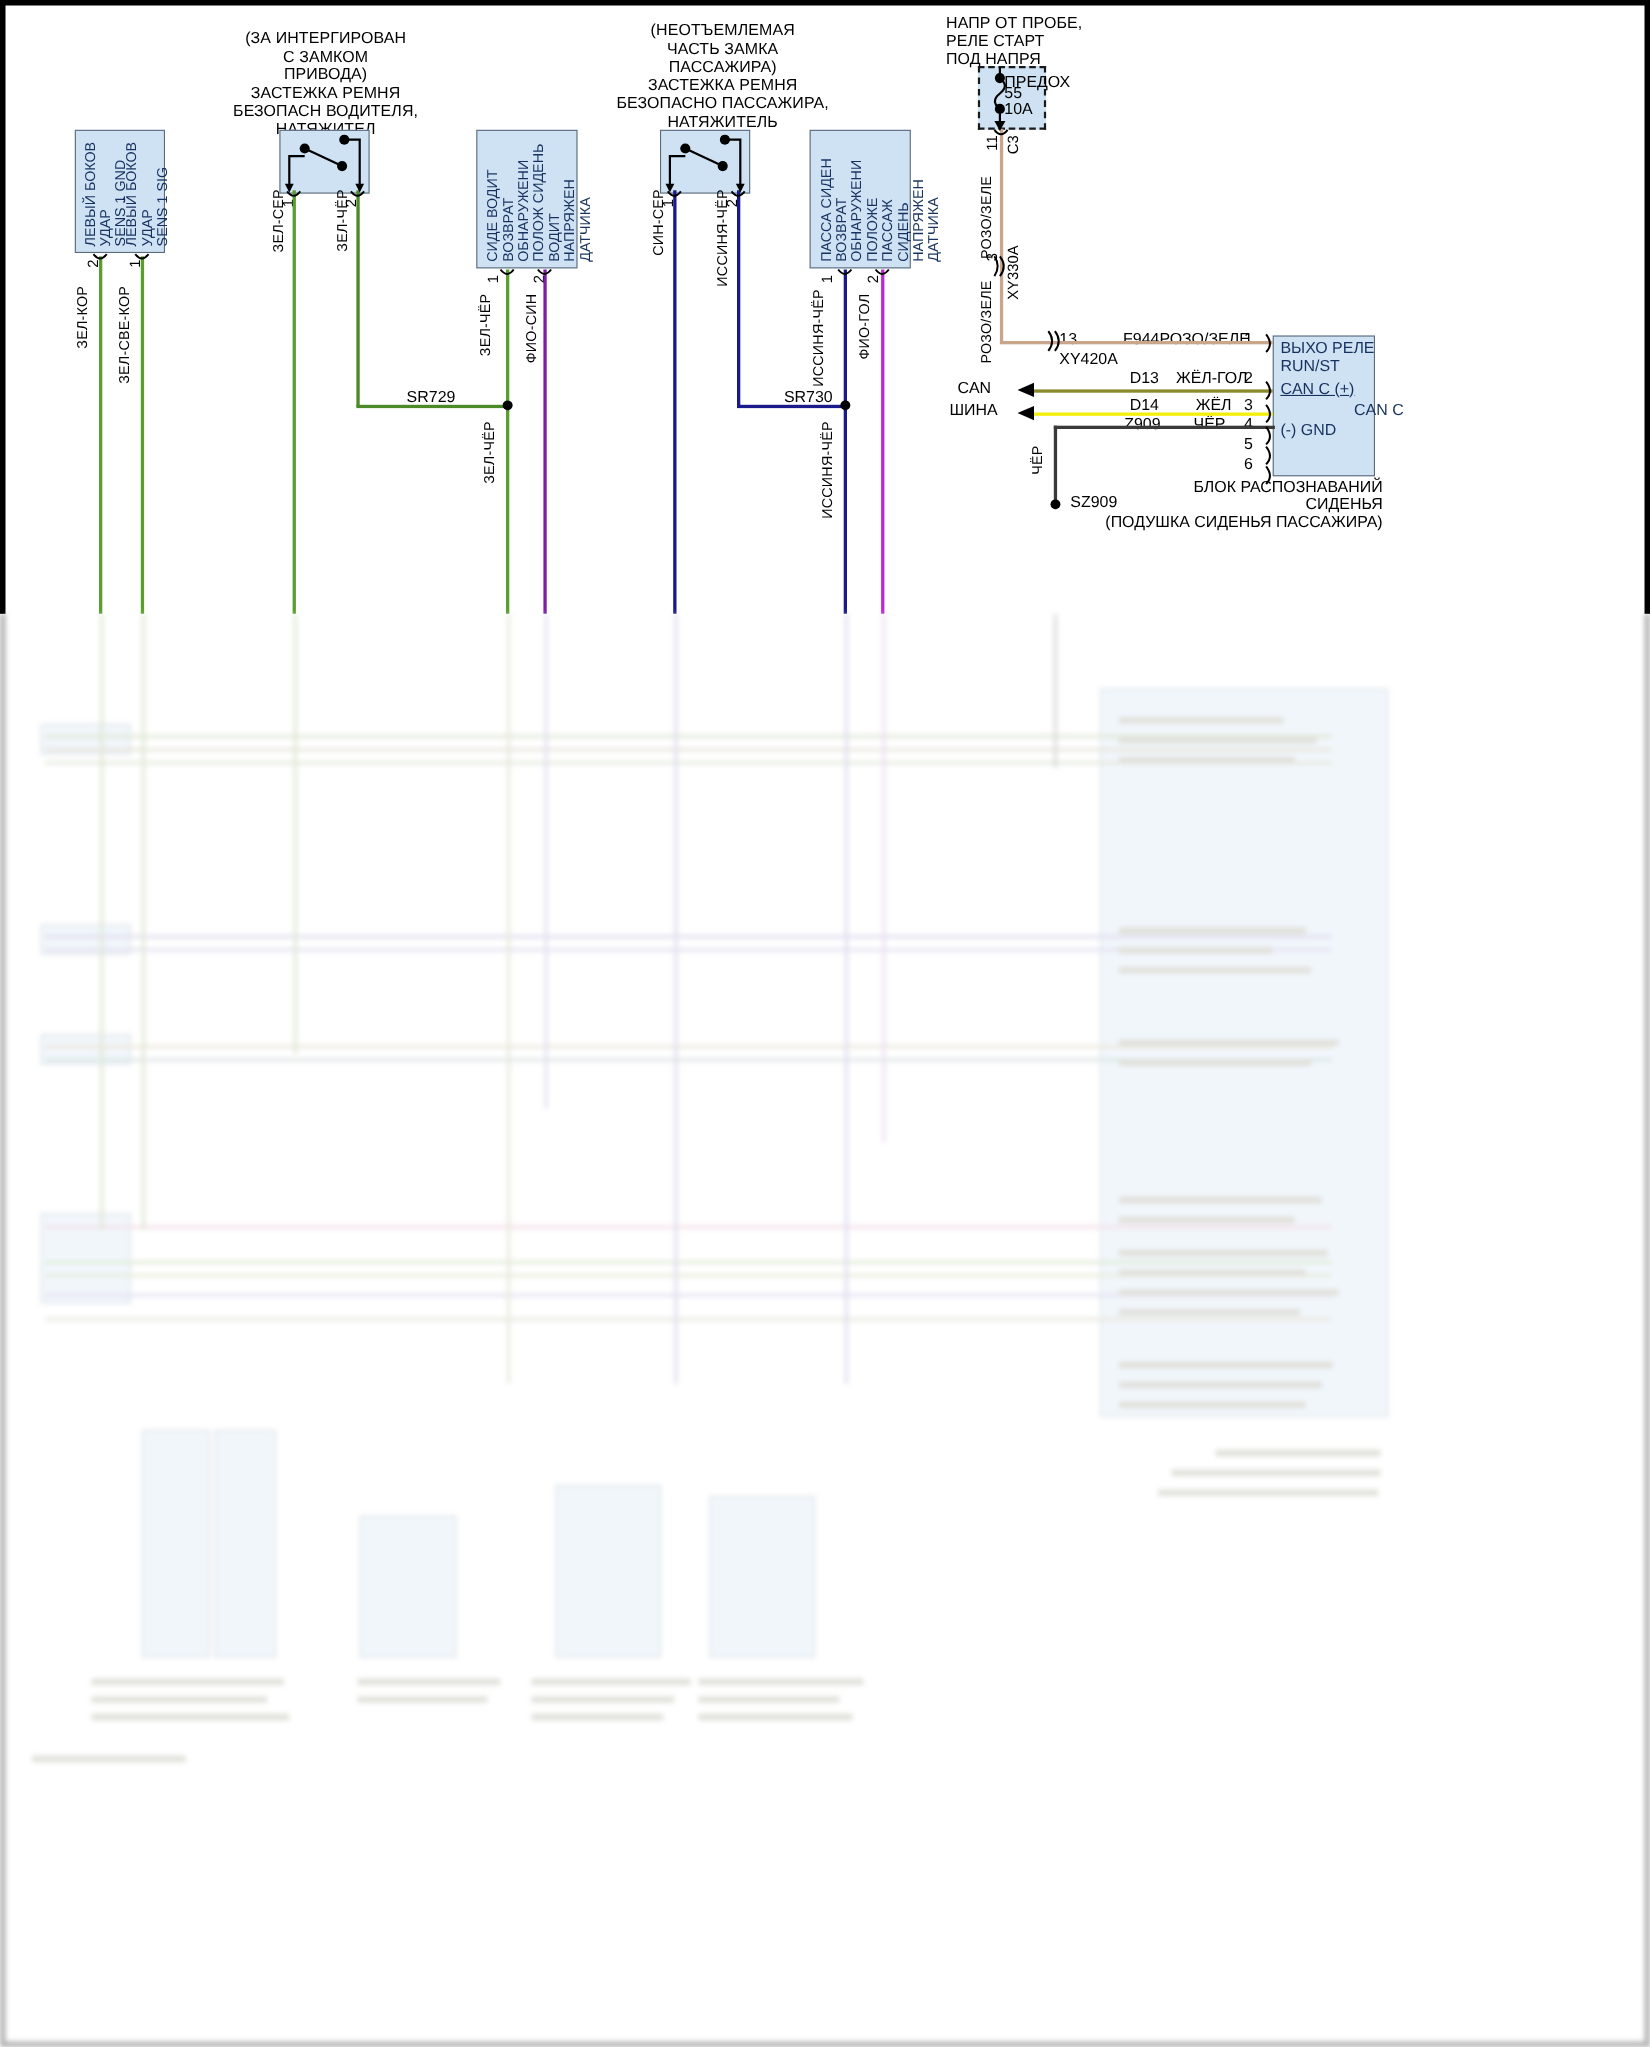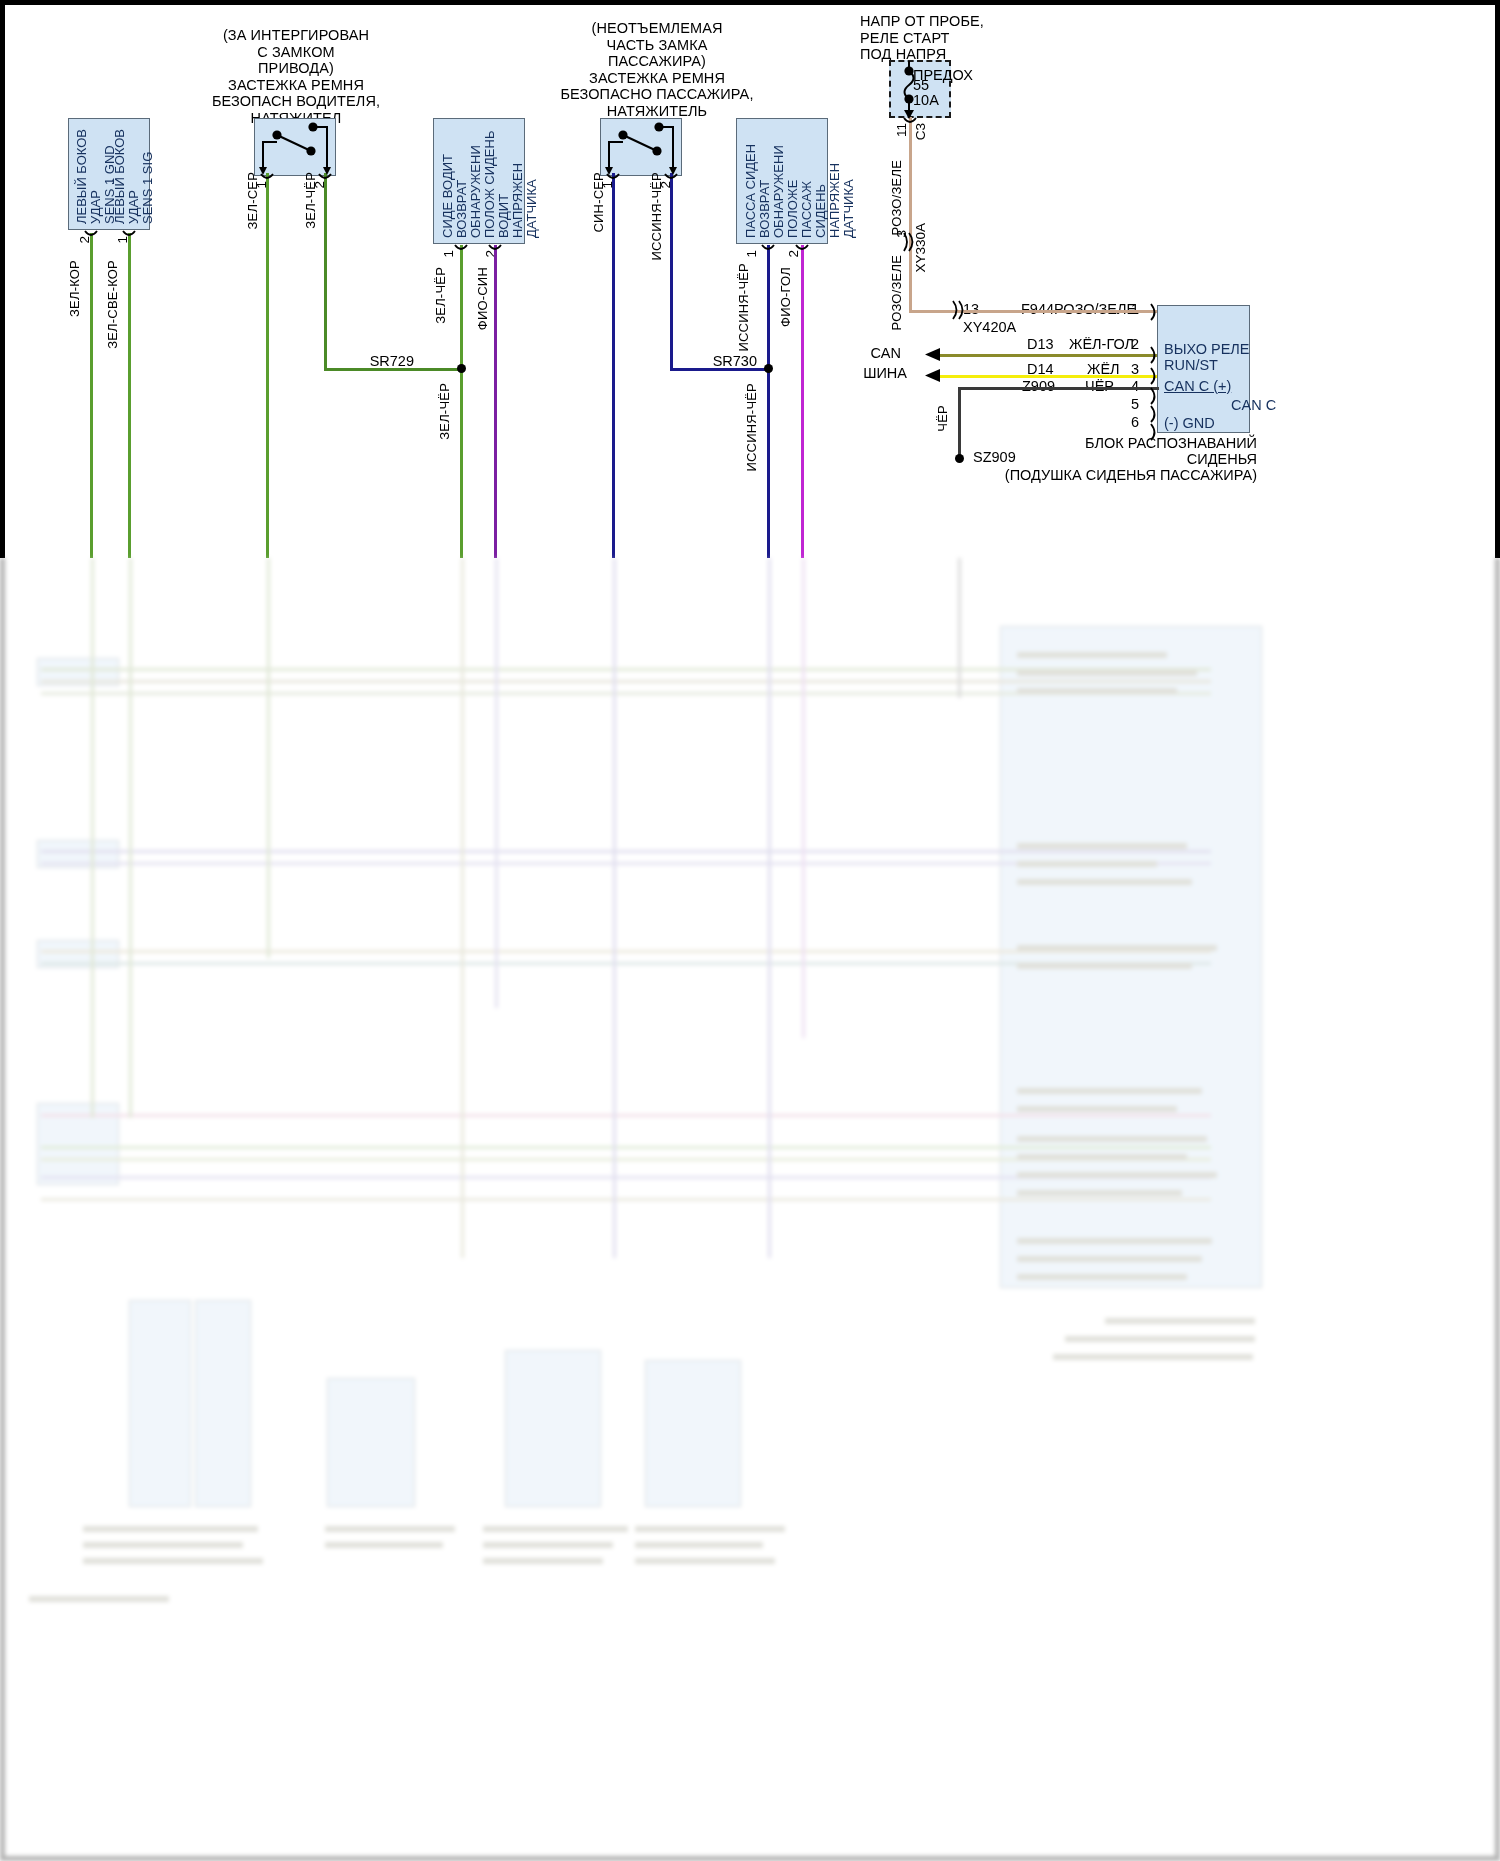--- a/index.html
+++ b/index.html
@@ -57,21 +57,21 @@
     font-size:13px; color:#000; white-space:nowrap; letter-spacing:.2px;
   }
 
   .wire { position:absolute; }
   .wire.v { width:2.6px; }
   .wire.h { height:2.6px; }
 
   .dot { position:absolute; width:9px; height:9px; border-radius:50%; background:#000; }
 
   .htext { position:absolute; font-size:14.5px; color:#000; white-space:nowrap; }
-  .htext.mid { color:#16315e;margin-top:32px; }
+  .htext.mid { color:#16315e; }
 
   svg.ov { position:absolute; left:0; top:0; width:1500px; height:558px; pointer-events:none; }
 
   .gcap { position:absolute; font-size:14.5px; color:#000; text-align:right; white-space:nowrap; }
 
   
   .gbox { position:absolute; background:#cfe2f3; border:1px solid #7a8b99; }
   .gline { position:absolute; }
   .gtext { position:absolute; background:#9a9a86; height:6px; border-radius:1px; }
 </style>

